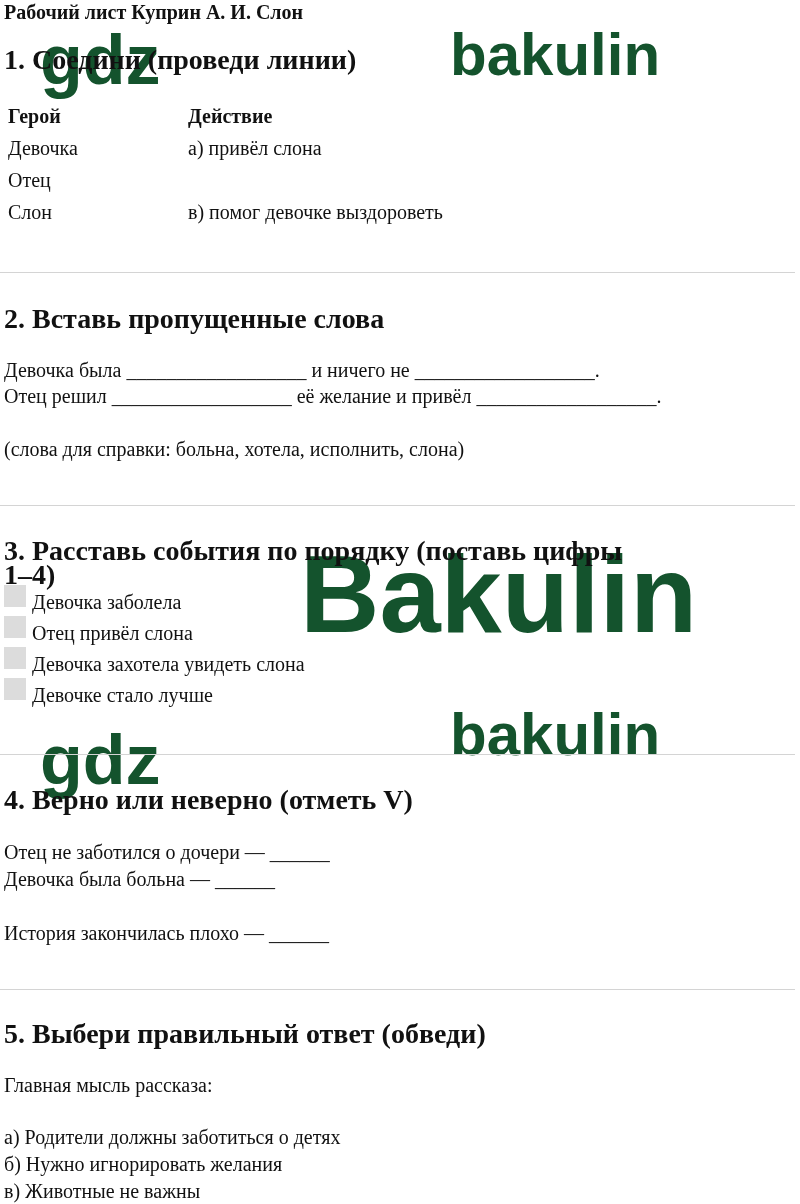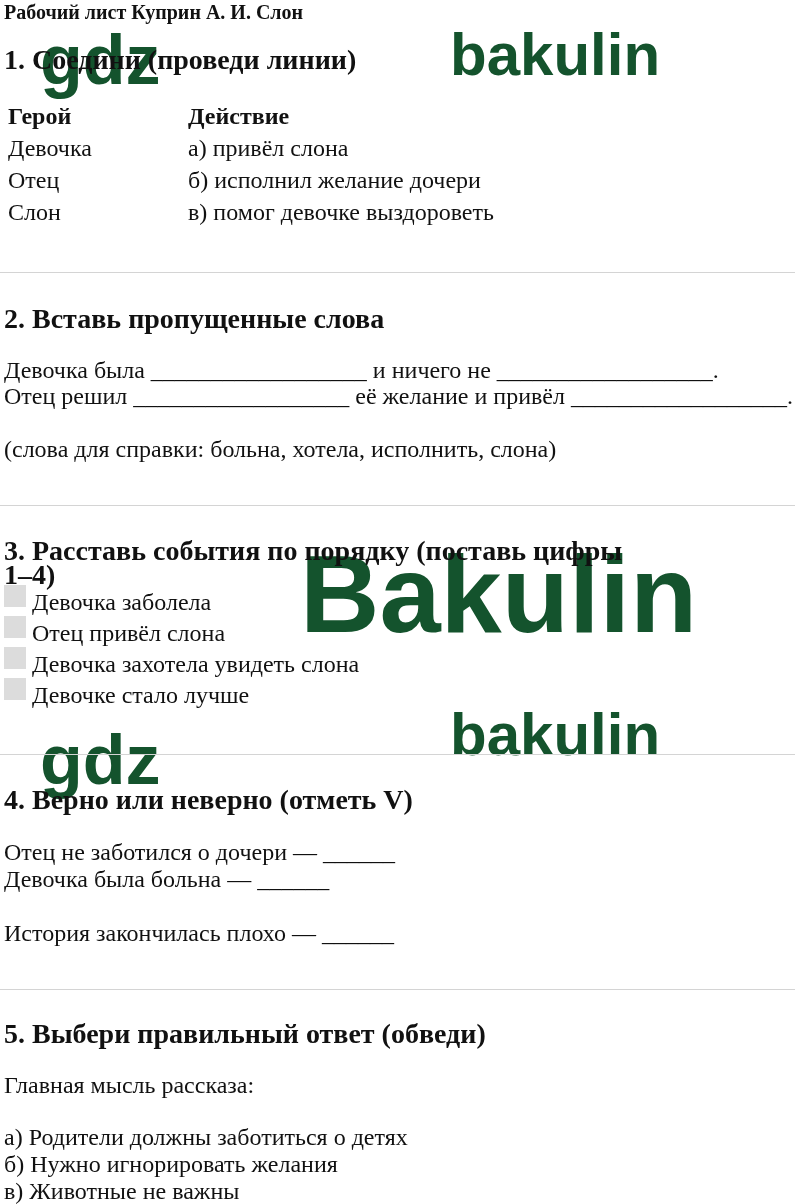--- a/index.html
+++ b/index.html
@@ -1,20 +1,20 @@
 <!DOCTYPE html>
 <html><head>
 <meta charset="utf-8">
 <style>
   html,body{margin:0;padding:0;background:#fff;}
   body{width:800px;height:1204px;overflow:hidden;position:relative;font-family:"Liberation Serif","DejaVu Serif",serif;color:#111;}
   .page{position:absolute;left:0;top:0;width:800px;height:1204px;}
   .title{position:absolute;left:4px;top:0px;font-size:20px;font-weight:bold;line-height:24px;}
   .h{position:absolute;left:4px;font-size:28px;font-weight:bold;line-height:24px;}
-  .t{position:absolute;font-size:24px;line-height:24px;white-space:pre;}
+  .t{position:absolute;font-size:20px;line-height:24px;white-space:pre;}
   .hr{position:absolute;left:0;width:795px;height:1px;background:#d4d4d4;}
   .box{position:absolute;left:4px;width:22px;height:22px;background:#dcdcdc;}
   .wm{position:absolute;color:#14532d;font-family:"Liberation Sans",sans-serif;font-weight:bold;z-index:0;text-align:center;}
   .content{position:absolute;left:0;top:0;width:645px;height:1204px;z-index:1;}
 </style>
 </head>
 <body>
 
 <div class="page">
   <div class="wm" style="left:40px;top:20px;font-size:70px;">gdz</div>
@@ -26,21 +26,20 @@
   <div class="content">
     <div class="title">Рабочий лист Куприн А. И. Слон</div>
 
     <div class="h" style="top:48px;">1. Соедини (проведи линии)</div>
     <div class="t" style="left:8px;top:104px;font-weight:bold;">Герой</div>
     <div class="t" style="left:188px;top:104px;font-weight:bold;">Действие</div>
     <div class="t" style="left:8px;top:136px;">Девочка</div>
     <div class="t" style="left:8px;top:168px;">Отец</div>
     <div class="t" style="left:8px;top:200px;">Слон</div>
     <div class="t" style="left:188px;top:136px;">а) привёл слона</div>
-    <div class="t" style="left:188px;top:168px;">б) исполнил желание дочери</div>
     <div class="t" style="left:188px;top:200px;">в) помог девочке выздороветь</div>
 
     <div class="hr" style="top:272px;"></div>
 
     <div class="h" style="top:307px;">2. Вставь пропущенные слова</div>
     <div class="t" style="left:4px;top:358px;"><span>Девочка была</span> <span>__________________</span> <span>и ничего не</span> <span>__________________.</span></div>
     <div class="t" style="left:4px;top:384px;"><span>Отец решил</span> <span>__________________</span> <span>её желание и привёл</span> <span>__________________.</span></div>
     <div class="t" style="left:4px;top:437px;">(слова для справки: больна, хотела, исполнить, слона)</div>
 
     <div class="hr" style="top:505px;"></div>

